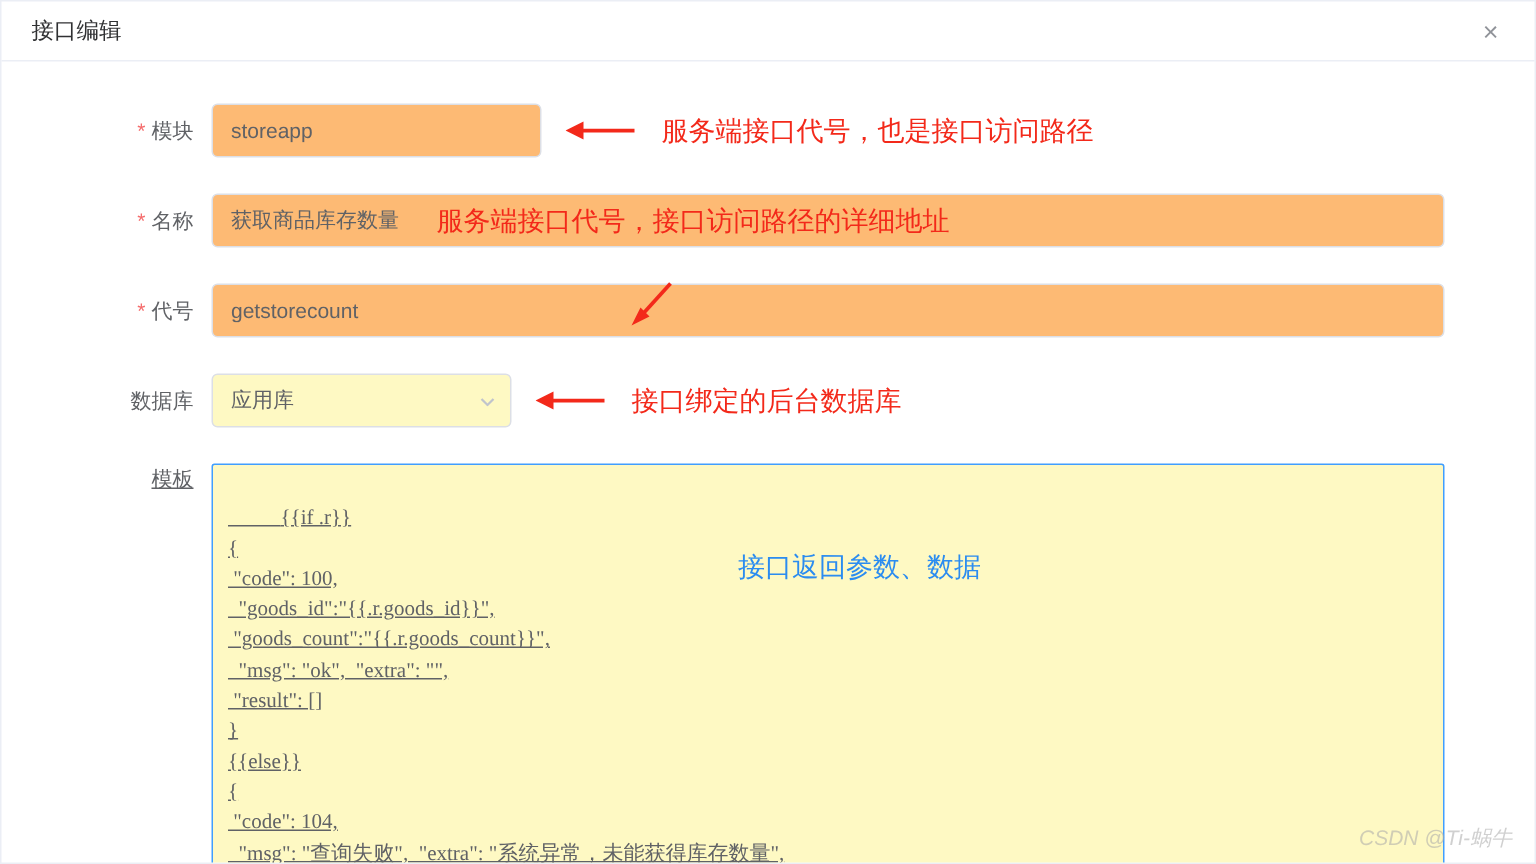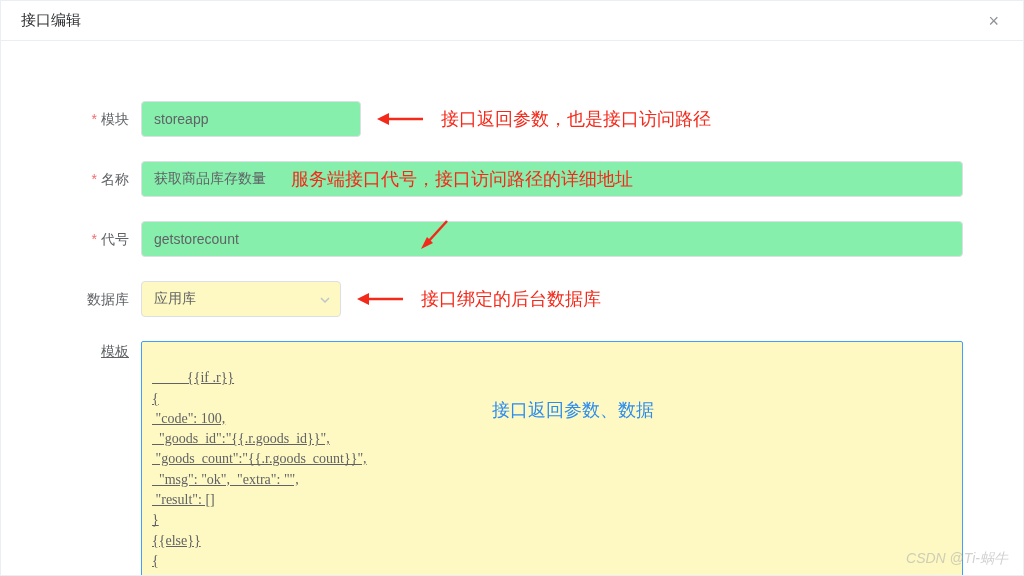--- a/index.html
+++ b/index.html
@@ -11,21 +11,20 @@
       width: 1024px;
       height: 576px;
       overflow: hidden;
       position: relative;
     }
     .dialog {
       border: 1px solid #ebeef5;
       height: 576px;
       display: flex;
       flex-direction: column;
-      gap: 32px;
     }
     .dialog-header {
       padding: 10px 20px;
       border-bottom: 1px solid #ebeef5;
       display: flex;
       justify-content: space-between;
       align-items: center;
     }
     .dialog-title { font-size: 15px; color: #303133; }
     .close-x {
@@ -66,21 +65,21 @@
       align-items: center;
     }
     .input {
       height: 36px;
       line-height: 34px;
       border: 1px solid #dcdfe6;
       border-radius: 4px;
       padding: 0 12px;
       font-size: 14px;
       color: #606266;
-      background: #86efac;
+      background: #fdba74;
       outline: none;
     }
     .input.short { width: 220px; }
     .input.full { width: 100%; }
     .select {
       width: 200px;
       height: 36px;
       border: 1px solid #dcdfe6;
       border-radius: 4px;
       padding: 0 30px 0 12px;
@@ -162,21 +161,21 @@
     <div class="form-row">
       <label class="form-label required">模块</label>
       <div class="form-control-wrap">
         <input class="input short" value="storeapp" style="">
         <span class="annotation-arrow">
           <svg class="arrow-svg" width="48" height="18" viewBox="0 0 48 18">
               <line x1="46" y1="9" x2="6" y2="9" stroke="#f3291a" stroke-width="2.5"></line>
               <polygon points="0,9 12,3 12,15" fill="#f3291a"></polygon>
             </svg>
         </span>
-        <span class="annotation-text">接口返回参数，也是接口访问路径</span>
+        <span class="annotation-text">服务端接口代号，也是接口访问路径</span>
       </div>
     </div>
 
     <div class="form-row">
       <label class="form-label required">名称</label>
       <div class="form-control-wrap" style="position:relative;">
         <input class="input full" value="获取商品库存数量" style="">
         <span class="annotation-text" style="position:absolute; left:150px; top:6px;">服务端接口代号，接口访问路径的详细地址</span>
       </div>
     </div>

